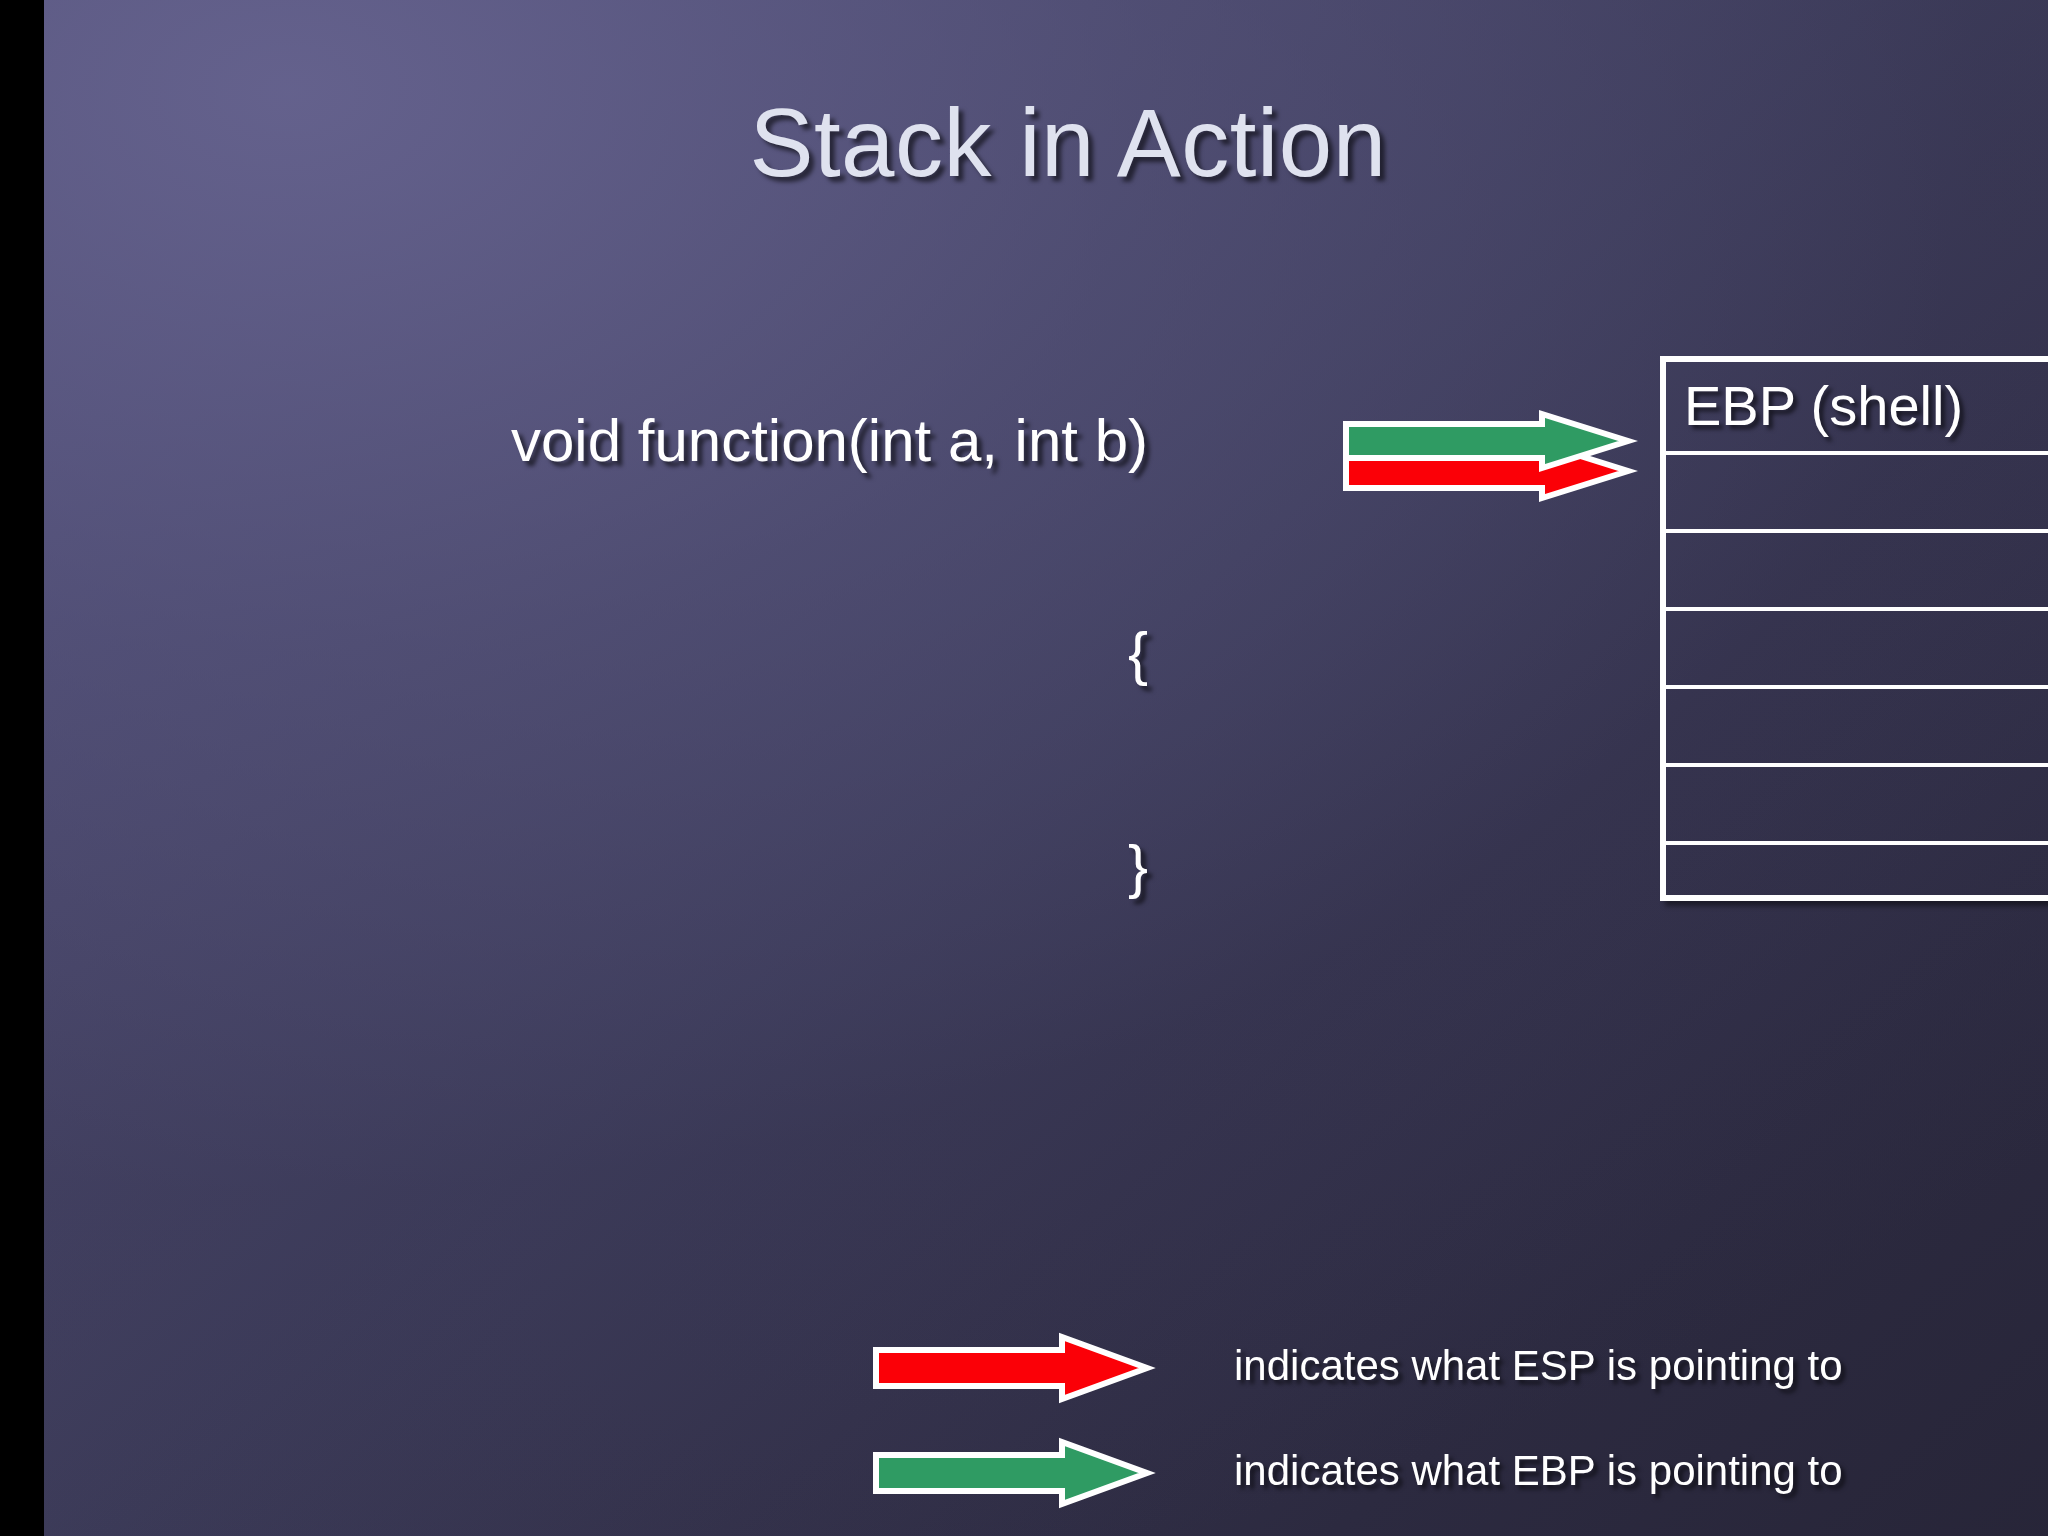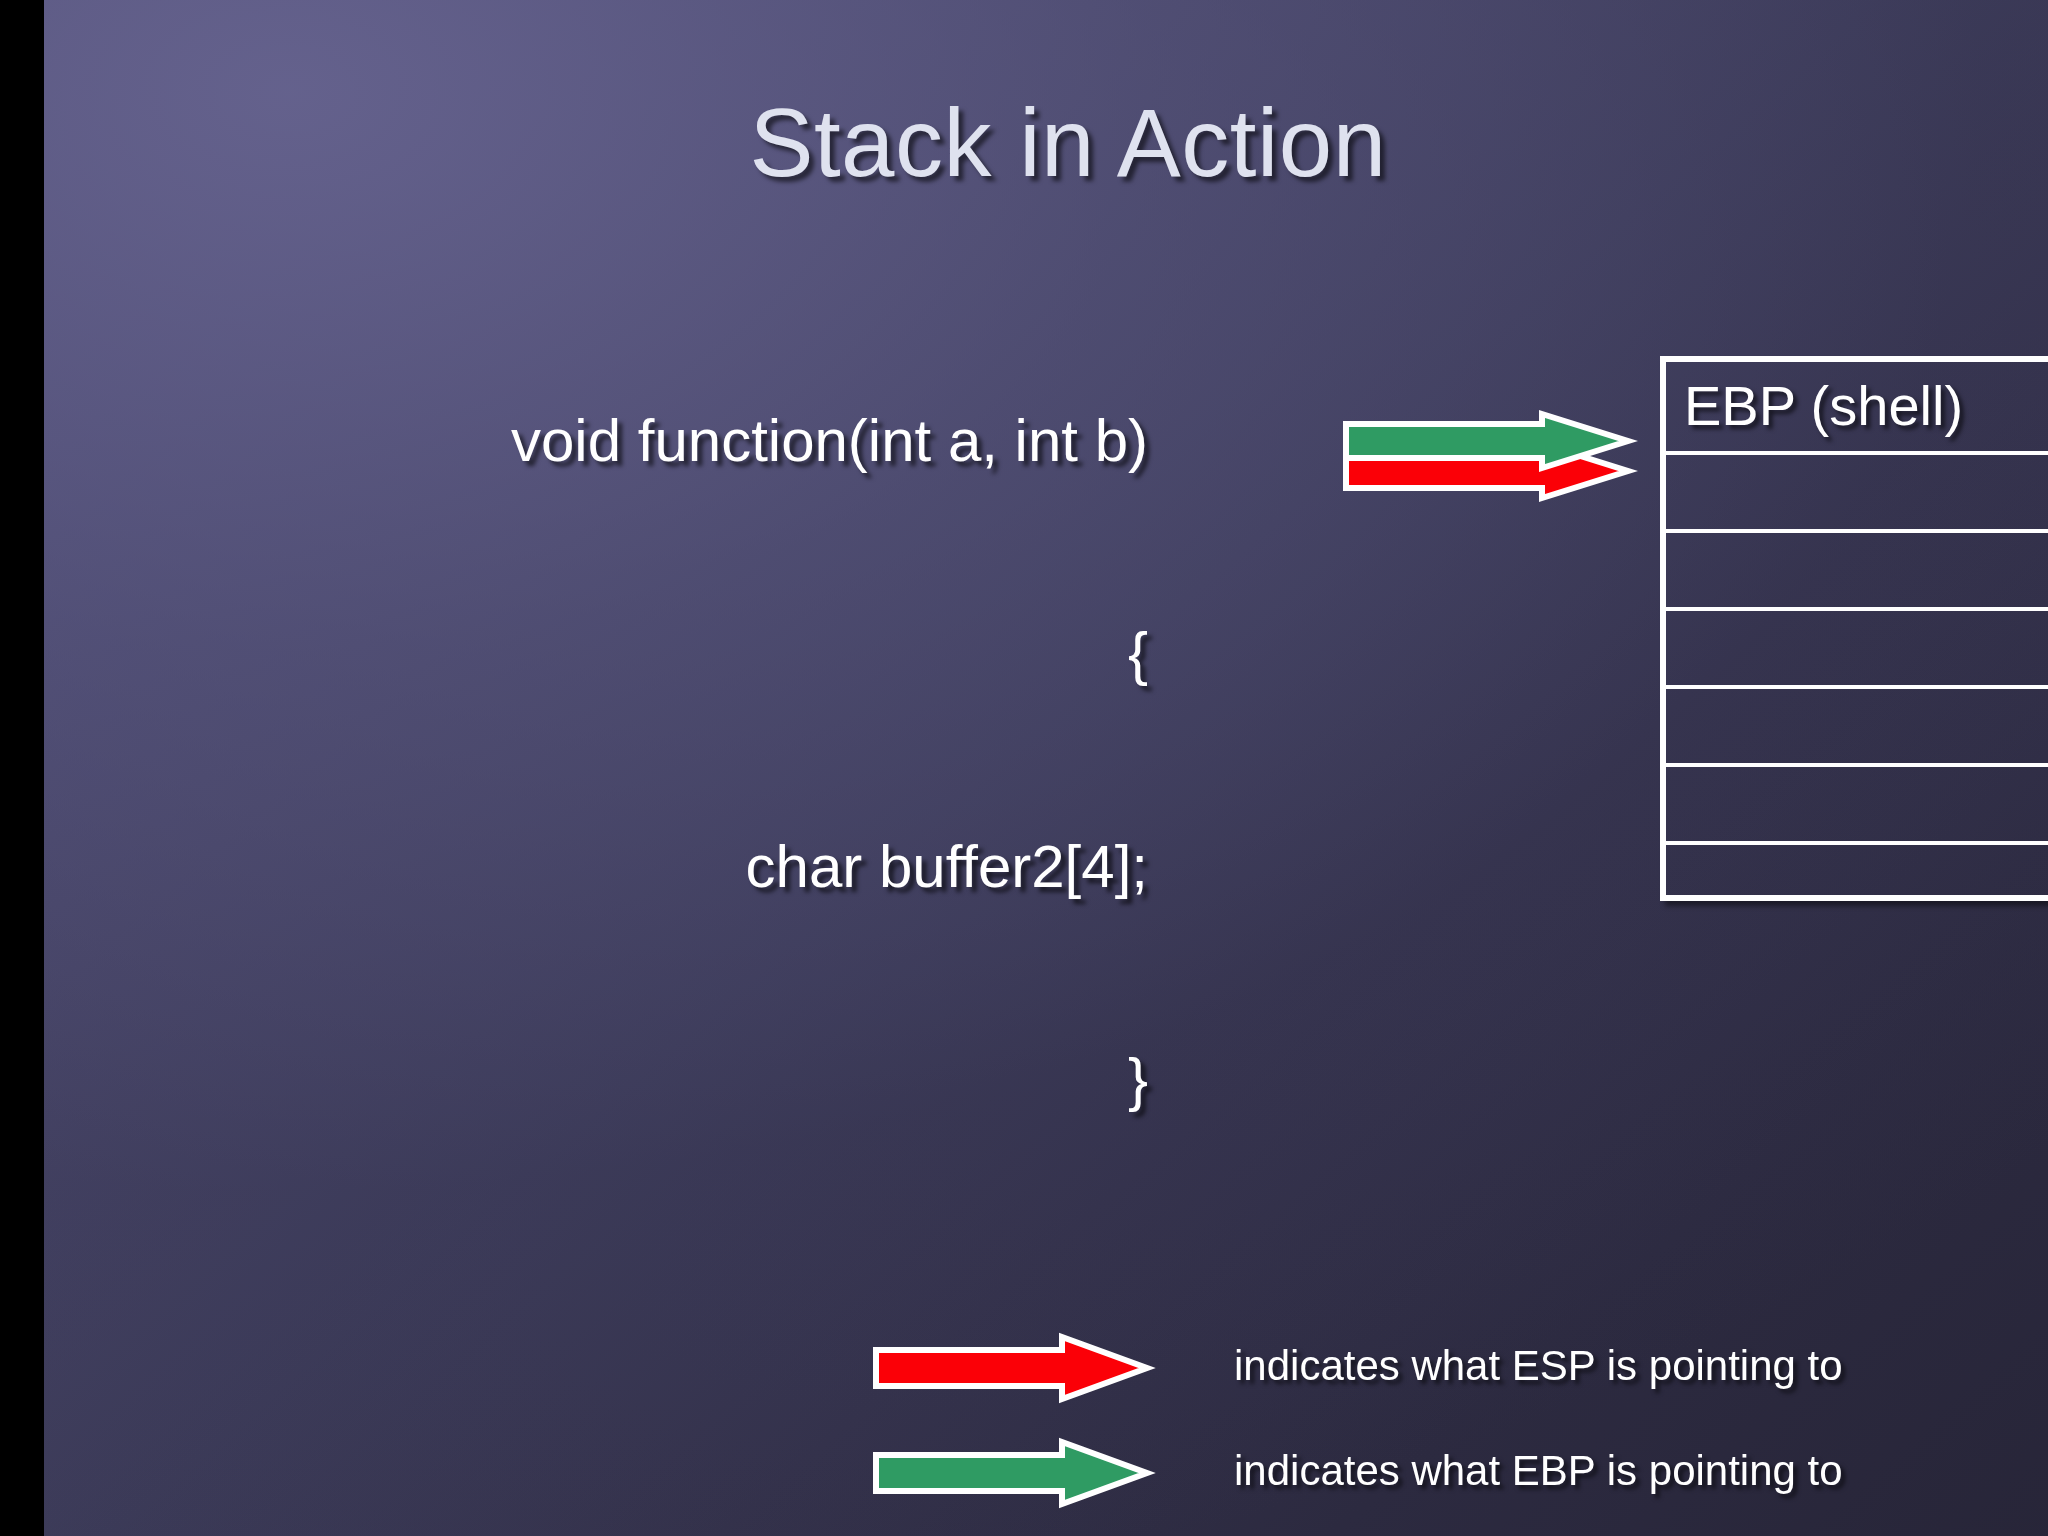--- a/index.html
+++ b/index.html
@@ -116,21 +116,20 @@
 </head>
 <body>
 
 <div id="slide">
 
   <div id="title">Stack in Action</div>
 
   <div id="code">
     <div class="line">void function(int a, int b)</div>
     <div class="line">{</div>
-    <div class="line">   char buffer2[4];</div>
     <div class="line">}</div>
     <div class="blank"></div>
     
     
     
     
   </div>
 
   <div id="stack">
     <div class="cell" style="height:93px">

